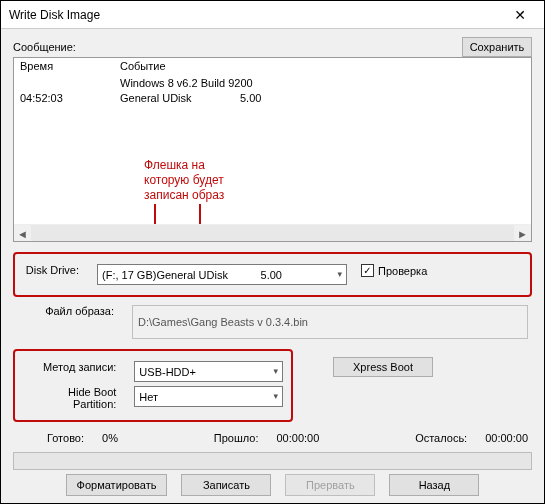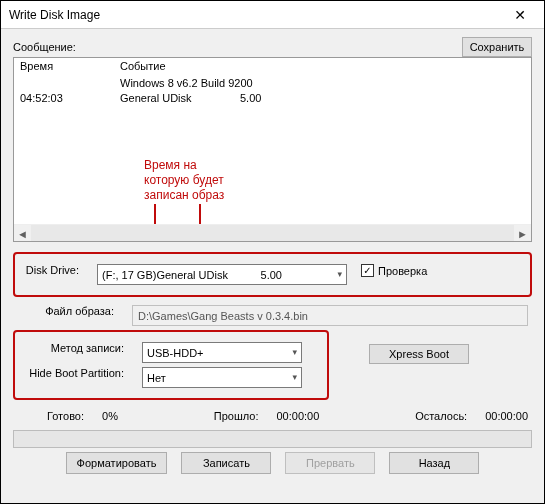--- a/index.html
+++ b/index.html
@@ -33,27 +33,27 @@
 
   .redbox { border: 2px solid #c00b0b; border-radius: 4px; padding: 6px 8px; }
 
   .form-row { display:flex; align-items:flex-start; margin: 4px 0; gap:14px; }
   .form-row .label { width: 105px; text-align: right; padding-right: 4px; }
   .dropdown { border: 1px solid #7a7a7a; background:#fff; height: 21px; display:flex; align-items:center; padding: 0 4px; position:relative; }
   .dropdown .caret { position:absolute; right:4px; top:4px; font-size:9px; color:#555; }
   .drive-combo { width: 250px; }
   .drive-text { display:flex; width:100%;}
   .drive-text .gap { flex:1; }
-  .input-ro { border: 1px solid #c0c0c0; background:#f0f0f0; height: 21px; width: 396px; display:flex; align-items:center; padding:9px 5px; color:#555; }
+  .input-ro { border: 1px solid #c0c0c0; background:#f0f0f0; height: 21px; width: 396px; display:flex; align-items:center; padding:16px 5px; color:#555; }
   .small-combo { width: 160px; }
   .checkbox { display:flex; align-items:center; gap:4px; }
   .checkbox .box { width:13px; height:13px; border:1px solid #333; background:#fff; display:flex; align-items:center; justify-content:center; font-size:10px; line-height:10px; }
 
   .sect1 { margin-top: 10px; }
-  .sect2 { margin-top: 0; width: 316px; }
+  .sect2 { margin-top: 6px; width: 280px; }
 
   .status-row { display:flex; gap:18px; margin-top:10px; padding: 0 4px; }
   .status-row span { white-space:nowrap; }
 
   .progress { height: 18px; border:1px solid #bcbcbc; background:#e6e6e6; margin-top:8px; }
   .speed-row { display:flex; justify-content:flex-end; gap: 26px; margin: 10px 8px 10px 0; }
 
   .button-row { display:flex; justify-content:center; gap: 14px; margin-top:4px; }
   .button-row .btn { min-width: 90px; padding: 4px 10px; }
 
@@ -84,21 +84,21 @@
           <div class="col-time"></div>
           <div>Windows 8 v6.2 Build 9200</div>
         </div>
         <div class="logrow">
           <div class="col-time">04:52:03</div>
           <div class="udisk">
             <span class="name">General UDisk</span>
             <span>5.00</span>
           </div>
         </div>
-        <div class="annotation" style="white-space:pre;">Время на
+        <div class="annotation" style="white-space:pre;">Флешка на
 которую будет
 записан образ</div>
         <div class="annline ann1"></div>
         <div class="annline ann2"></div>
       </div>
       <div class="scrollbar-h">
         <div class="arrow">◄</div>
         <div class="track"></div>
         <div class="arrow">►</div>
       </div>

